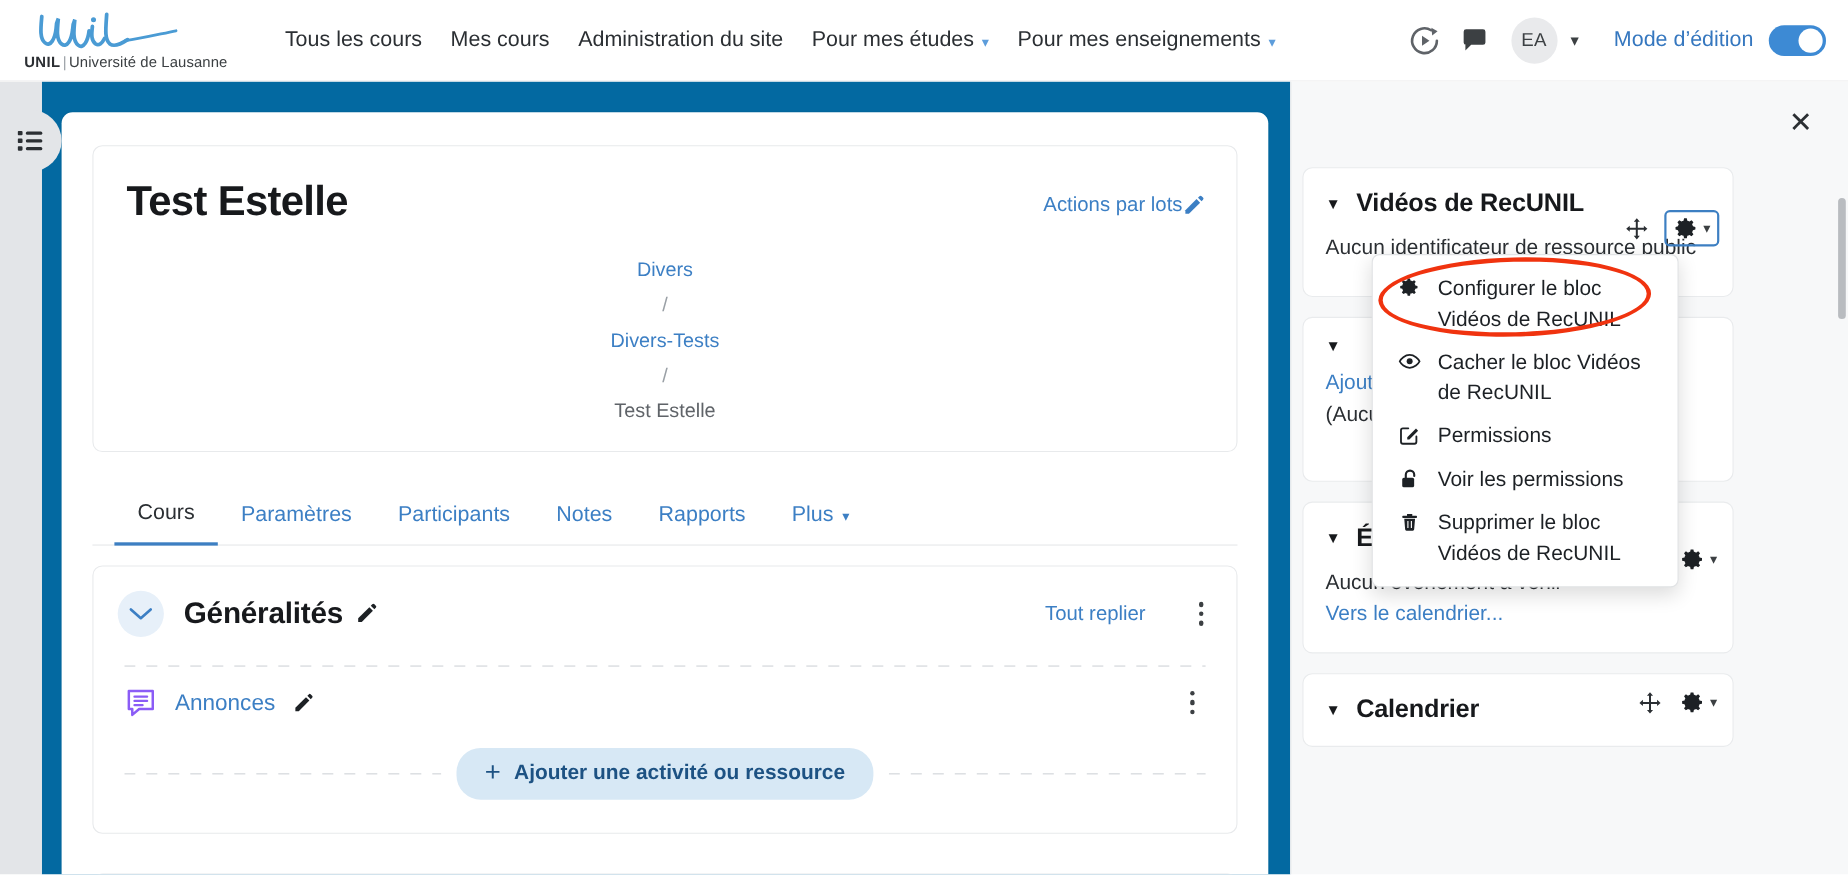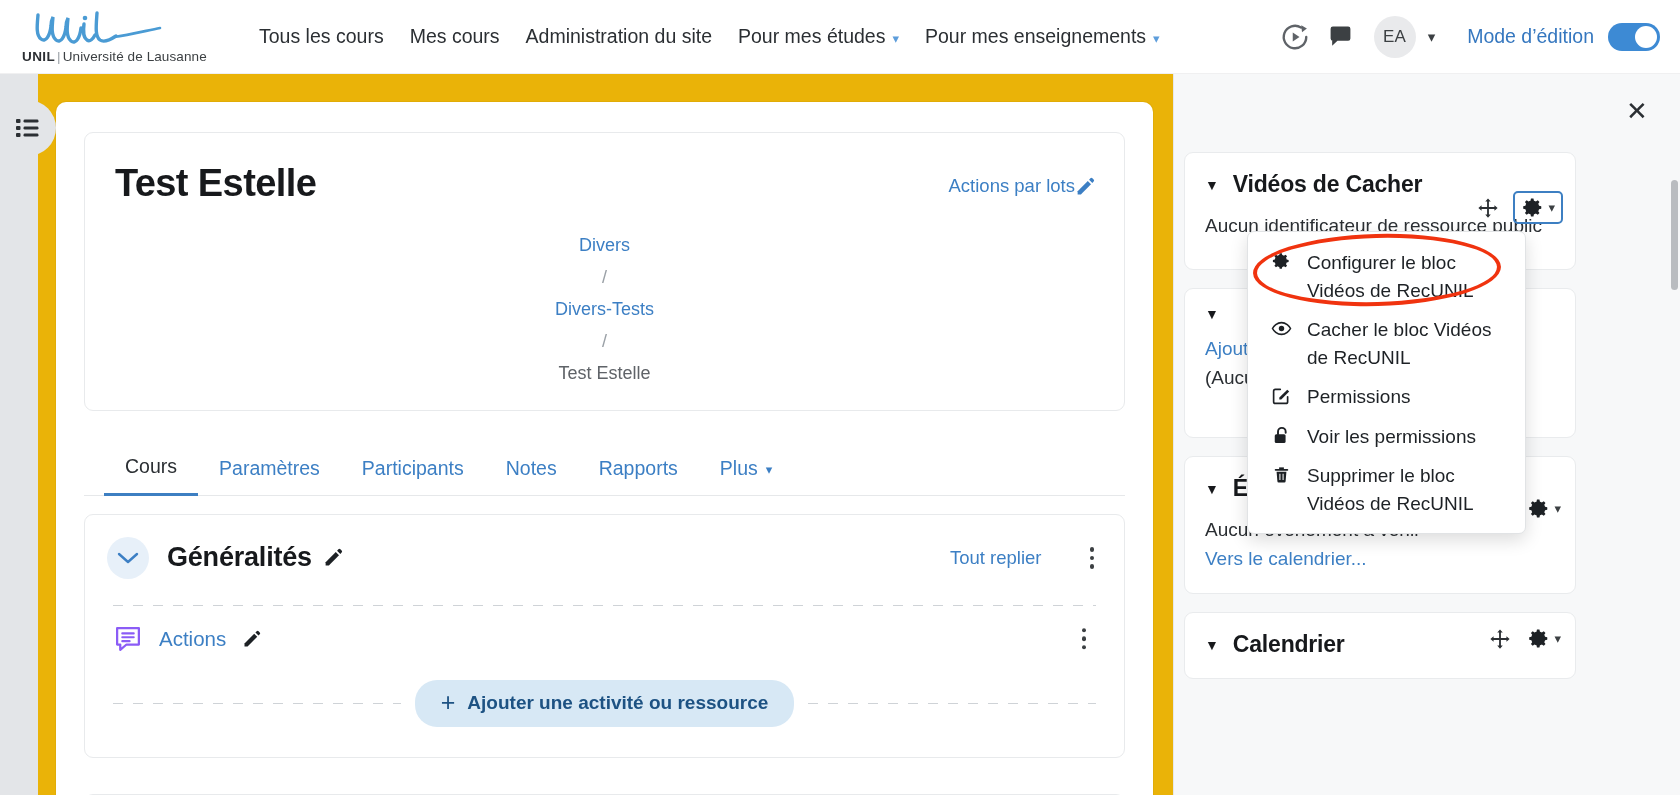--- a/index.html
+++ b/index.html
@@ -88,21 +88,21 @@
     width: 56px; height: 56px;
     background: #e3e5e8; border-radius: 0 40px 40px 0;
     display: flex; align-items: center; justify-content: center;
     cursor: pointer; z-index: 12;
   }
 
   
   .main-region {
     position: absolute; left: 38px; top: 74px;
     width: 1135px; height: 721px;
-    background: #eab308;
+    background: #0369a1;
     overflow: hidden;
   }
   .content-card {
     position: absolute; left: 18px; top: 28px;
     width: 1097px; min-height: 700px;
     background: #ffffff;
     border-radius: 10px;
     box-shadow: 0 0 0 1px rgba(0,0,0,0.035);
   }
 
@@ -437,21 +437,21 @@
 
       <div class="dashed-sep"></div>
 
       <div class="activity-row">
         <svg width="30" height="30" viewBox="0 0 24 24">
           <path d="M3.3 3.3h17.4v13.1h-9.9l-5 4.3v-4.3H3.3z" fill="none" stroke="#8b5cf6" stroke-width="1.8" stroke-linejoin="round"></path>
           <rect x="6.6" y="6.6" width="10.8" height="1.7" rx=".8" fill="#8b5cf6"></rect>
           <rect x="6.6" y="9.7" width="10.8" height="1.7" rx=".8" fill="#8b5cf6"></rect>
           <rect x="6.6" y="12.8" width="7.5" height="1.7" rx=".8" fill="#8b5cf6"></rect>
         </svg>
-        <span class="activity-name">Actions</span>
+        <span class="activity-name">Annonces</span>
         <svg width="20" height="20" viewBox="0 0 24 24">
           <path d="M3 17.3 L14.6 5.7 L18.3 9.4 L6.7 21 H3 Z" fill="#1d2125"></path>
           <path d="M16.1 4.2 L17.6 2.7a1.6 1.6 0 0 1 2.3 0l1.4 1.4a1.6 1.6 0 0 1 0 2.3l-1.5 1.5 Z" fill="#1d2125"></path>
         </svg>
         <div class="kebab">
           <i></i>
           <i></i>
           <i></i>
         </div>
       </div>
@@ -471,21 +471,21 @@
 </div>
 
 <div class="block-drawer">
   <div class="drawer-close">✕</div>
 
   <div class="blocks">
 
     <div class="block" style="min-height:118px;">
       <div class="block-head">
         <span class="tri">▼</span>
-        <span class="block-title">Vidéos de Cacher</span>
+        <span class="block-title">Vidéos de RecUNIL</span>
       </div>
       <div class="block-tools">
         <span class="tool">
           <svg width="22" height="22" viewBox="0 0 24 24">
             <path d="M12 1.5 L15 5 H9 Z M12 22.5 L9 19 H15 Z M1.5 12 L5 9 V15 Z M22.5 12 L19 15 V9 Z
                      M11 5 h2 v14 h-2 Z M5 11 h14 v2 H5 Z" fill="#2b2f33"></path>
           </svg>
         </span>
         <span class="tool gear-focus">
           <svg width="23" height="23" viewBox="0 0 24 24">

